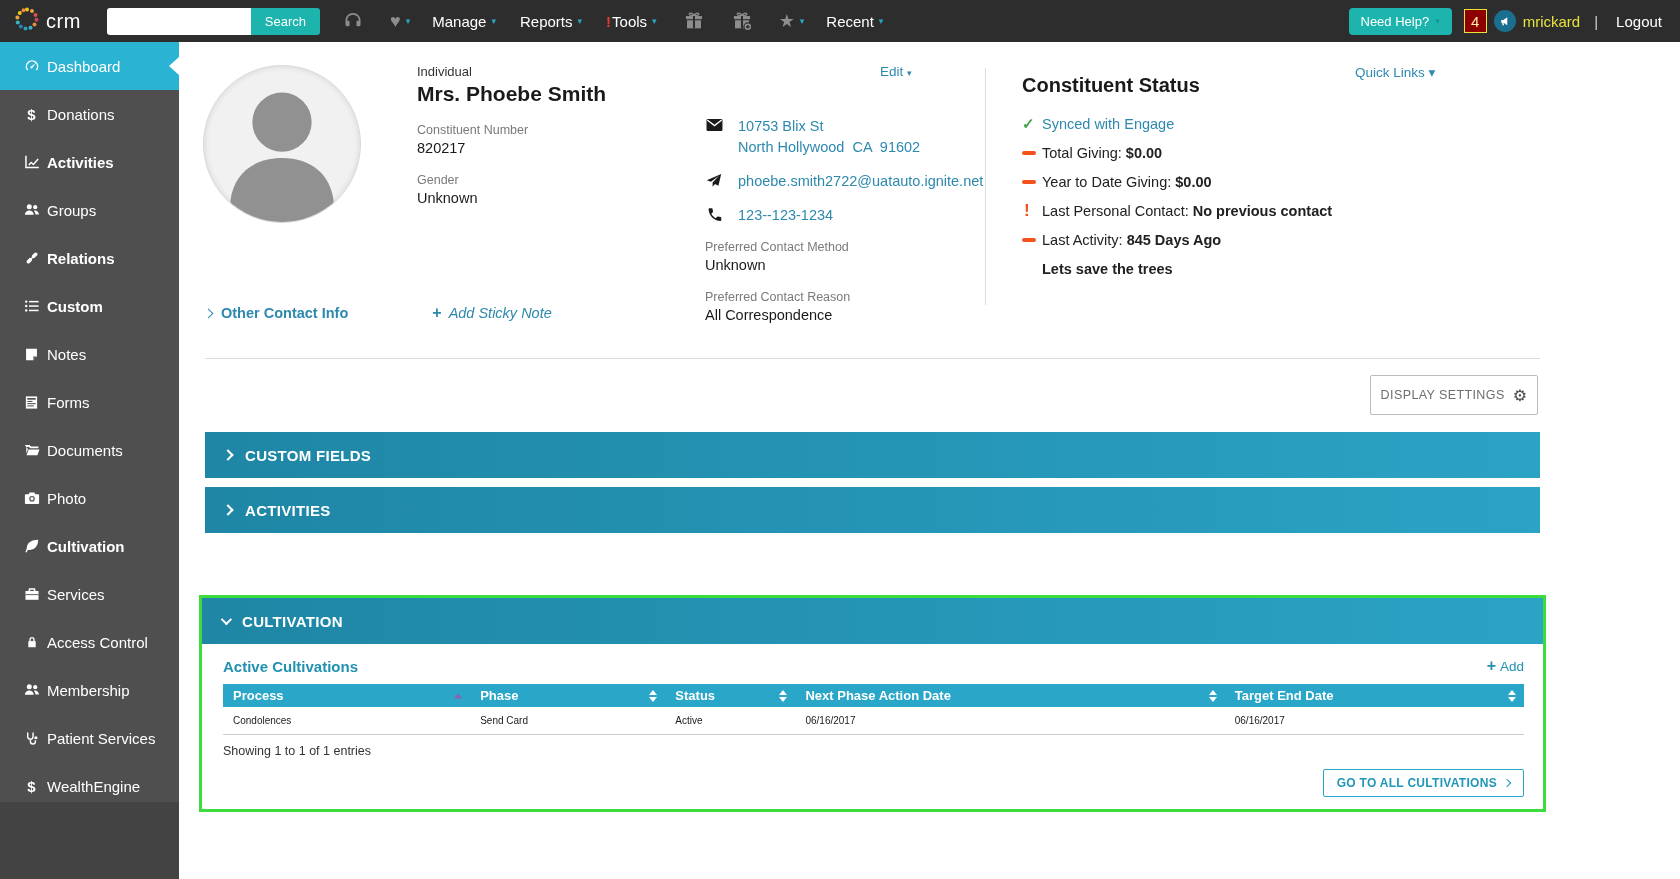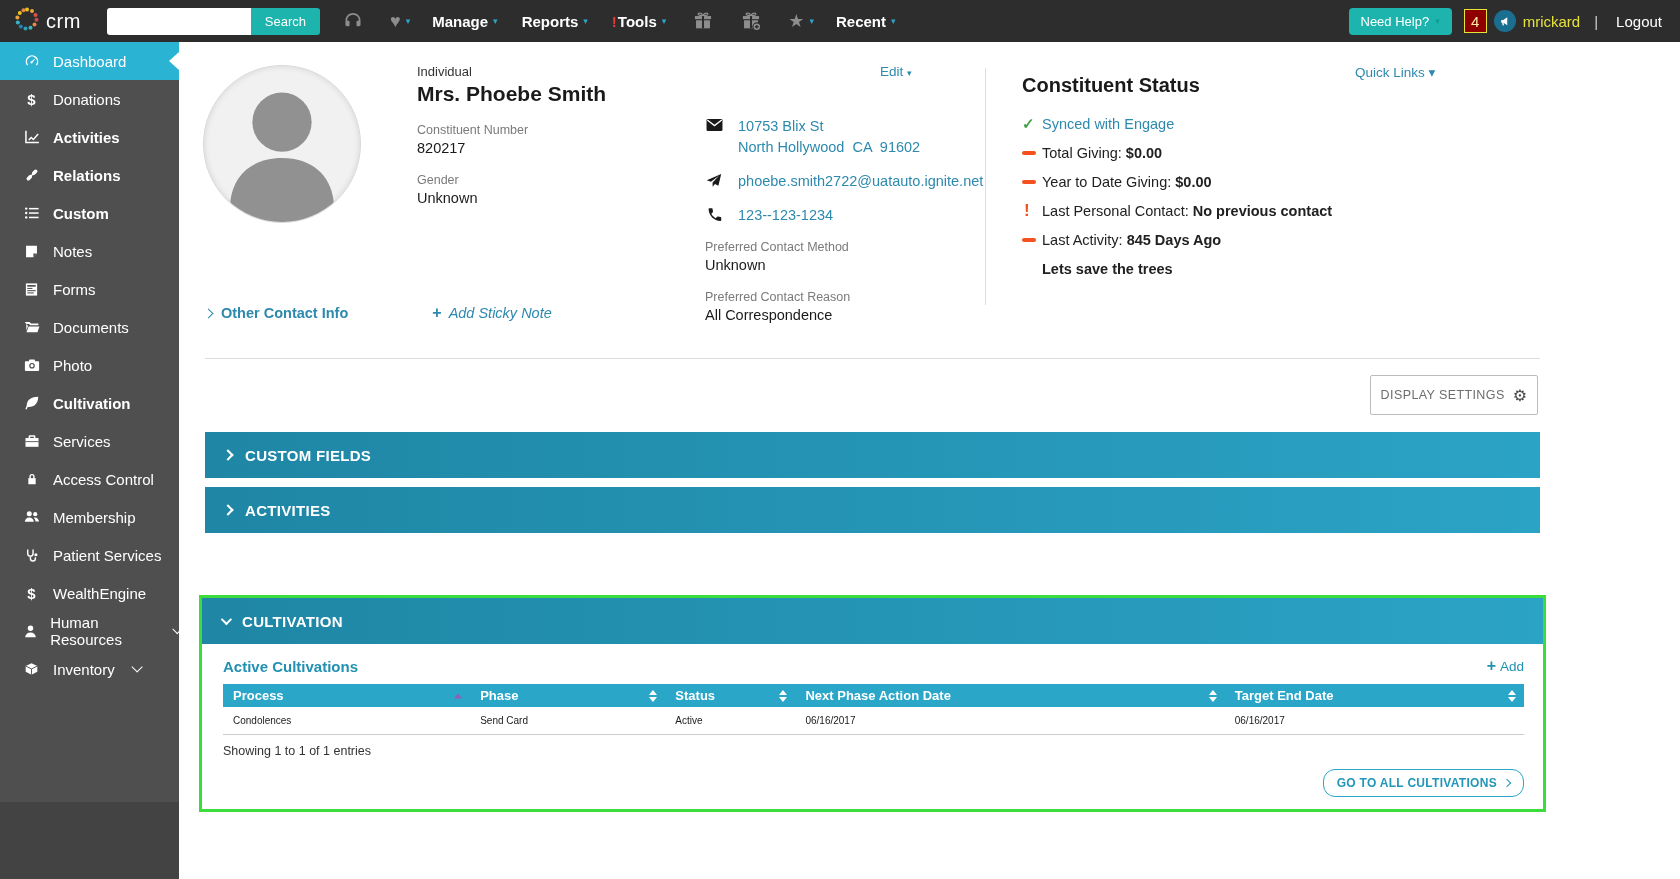--- a/index.html
+++ b/index.html
@@ -11,35 +11,35 @@
     display:flex; align-items:center; color:#fff; z-index:30; }
   .logo { display:flex; align-items:center; gap:6px; margin-left:14px; }
   .logo-text { font-size:20px; color:#fff; letter-spacing:.5px; }
   .searchbox { display:flex; margin-left:26px; height:27px; }
   .searchbox input { width:144px; height:27px; border:none; border-radius:3px 0 0 3px; padding:0 8px; font-size:13px; outline:none; }
   .search-btn { height:27px; border:none; background:#1db4ae; color:#fff; font-size:13px; padding:0 14px; border-radius:0 3px 3px 0; cursor:pointer; font-family:inherit; }
   .tb-icon { color:#8d8d8d; display:flex; align-items:center; }
   .tb-glyph { font-size:18px; color:#8d8d8d; line-height:1; }
   .caret { font-size:9px; color:#2ba6c9; margin-left:5px; }
   .tb-item { display:flex; align-items:center; cursor:pointer; }
-  .tb-menu { font-size:15px; color:#fff;font-weight:bold; }
+  .tb-menu { font-size:15px; color:#fff; }
   .ml22{margin-left:22px}.ml24{margin-left:24px}.ml26{margin-left:26px}
   .tools-alert { color:#e53935; font-weight:bold; font-size:15px; margin-right:1px; }
   .tb-spacer { flex:1; }
   .need-help { background:#1db4ae; border:none; color:#fff; font-size:13px; padding:6px 12px; border-radius:4px; cursor:pointer; display:flex; align-items:center; gap:4px; font-family:inherit; }
   .need-help .caret { color:#0e9a95; margin-left:2px; }
   .badge { margin-left:12px; min-width:23px; height:24px; background:#8e0000; border:1px solid #e8e337; color:#ffe9a8; font-size:15px; display:flex; align-items:center; justify-content:center; padding:0 4px; cursor:pointer; }
   .horn { margin-left:7px; width:22px; height:22px; border-radius:50%; background:#1a6f90; display:flex; align-items:center; justify-content:center; cursor:pointer; }
   .username { margin-left:7px; color:#e6e33d; font-size:15px; cursor:pointer; }
   .tb-sep { margin-left:14px; color:#cfcfcf; font-size:15px; }
   .logout { margin-left:18px; margin-right:18px; color:#fff; font-size:15px; cursor:pointer; }
 
   
   .sidebar { position:absolute; left:0; top:42px; width:179px; height:837px; background:#4f4f4f; z-index:20; }
-  .side-item { position:relative; height:38px; display:flex; align-items:center; padding-left:22px; gap:12px; color:#fff; font-size:15px; cursor:pointer; }
+  .side-item { position:relative; height:48px; display:flex; align-items:center; padding-left:22px; gap:6px; color:#fff; font-size:15px; cursor:pointer; }
   .side-item.emph .slabel { font-weight:bold; }
   .side-item.active { background:#2bb3d3; }
   .side-item.active::after { content:''; position:absolute; right:0; top:50%; transform:translateY(-50%);
     border-top:9px solid transparent; border-bottom:9px solid transparent; border-right:10px solid #fff; }
   .sicon { width:19px; display:flex; justify-content:center; align-items:center; }
   .sicon svg { display:block; }
   .sicon-text { font-weight:bold; font-size:15px; color:#fff; }
   .side-caret { width:8px; height:8px; border-right:1.6px solid #fff; border-bottom:1.6px solid #fff; transform:rotate(45deg) translateY(-3px); margin-left:4px; }
   .side-bottom { position:absolute; left:0; top:760px; width:179px; height:77px; background:#434343; }
 
@@ -110,21 +110,21 @@
   table.cult td { font-size:10px; color:#1a1a1a; padding:8px 10px; border-bottom:1px solid #ccc; }
   .sort-both { position:absolute; right:8px; top:50%; transform:translateY(-50%); display:flex; flex-direction:column; gap:2px; }
   .sort-both i { display:block; width:0; height:0; border-left:4px solid transparent; border-right:4px solid transparent; }
   .sort-both i.up { border-bottom:5px solid #fff; }
   .sort-both i.dn { border-top:5px solid #fff; }
   .sort-asc { position:absolute; right:8px; top:50%; transform:translateY(-50%); width:0; height:0;
     border-left:4px solid transparent; border-right:4px solid transparent; border-bottom:5px solid #8f5fb0; }
   .cult-foot { font-size:12.5px; color:#333; margin-top:9px; }
   .goto-row { display:flex; justify-content:flex-end; margin-top:11px; }
   .goto-btn { background:#fff; border:1px solid #2aa6c8; color:#2196b8; font-size:12px; font-weight:bold;
-    letter-spacing:.3px; padding:6px 13px; border-radius:12px; cursor:pointer; display:flex; align-items:center; gap:7px; font-family:inherit; }
+    letter-spacing:.3px; padding:6px 13px; border-radius:2px; cursor:pointer; display:flex; align-items:center; gap:7px; font-family:inherit; }
   .chev-r2 { width:6px; height:6px; border-right:1.8px solid #2196b8; border-bottom:1.8px solid #2196b8; transform:rotate(-45deg); }
 </style>
 </head>
 <body>
 
 <header class="topbar">
   <div class="logo">
     <span>
       <svg width="26" height="26" viewBox="0 0 26 26">
         <g>
@@ -250,20 +250,31 @@
   <div class="side-item emph">
     <span class="sicon">
       <svg width="16" height="16" viewBox="0 0 16 16" fill="#fff">
         <path d="M1.2 1.8h1.5v11h12.1v1.5H1.2z"></path>
         <path d="M4.2 10.6L7.2 7.4l2.1 2 4.3-5 1.1 1-5.3 6.1-2.1-2-2 2.1z"></path>
       </svg>
     </span>
     <span class="slabel">Activities</span>
   </div>
 
+  <div class="side-item">
+    <span class="sicon">
+      <svg width="16" height="16" viewBox="0 0 16 16" fill="#fff">
+        <circle cx="5.3" cy="4.8" r="2.5"></circle>
+          <path d="M.8 12.8c.2-2.7 2-4.3 4.5-4.3s4.3 1.6 4.5 4.3z"></path>
+        <circle cx="11.2" cy="5.2" r="2.1"></circle>
+          <path d="M10.9 8.4c2.3.1 3.9 1.6 4.1 4h-3.4a5.9 5.9 0 0 0-1.8-3.6z"></path>
+      </svg>
+    </span>
+    <span class="slabel">Groups</span>
+  </div>
 
   <div class="side-item emph">
     <span class="sicon">
       <svg width="16" height="16" viewBox="0 0 16 16" fill="#fff">
         <g transform="rotate(-45 8 8)">
           <rect x="1" y="6.2" width="6.4" height="3.6" rx="1.8"></rect>
           <rect x="8.6" y="6.2" width="6.4" height="3.6" rx="1.8"></rect>
           <rect x="4.5" y="7.4" width="7" height="1.2"></rect>
         </g>
       </svg>

